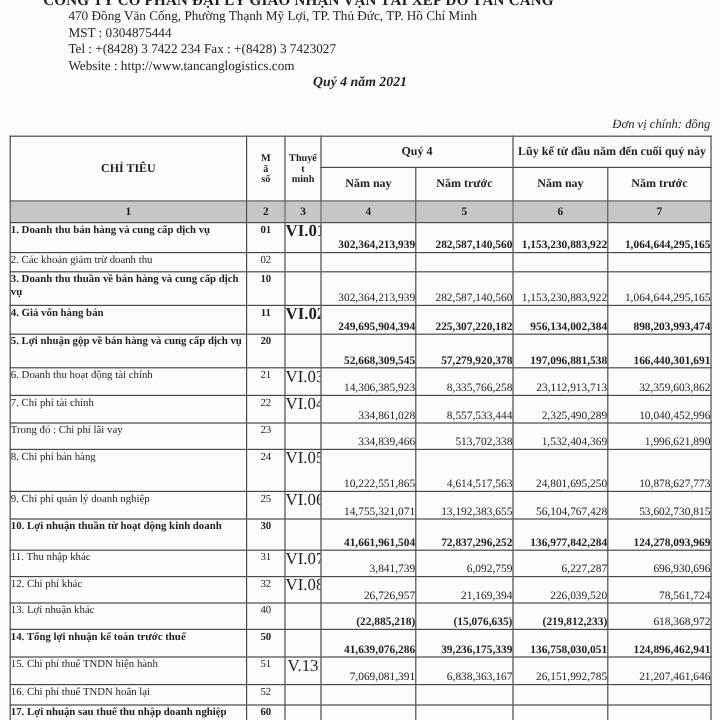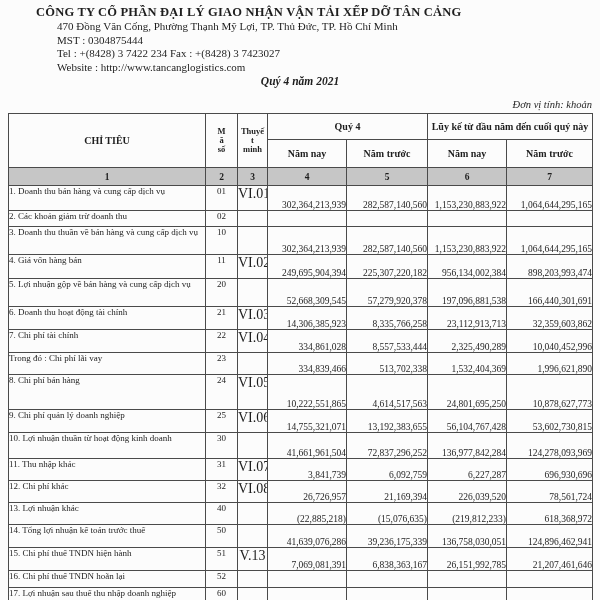--- a/index.html
+++ b/index.html
@@ -4,21 +4,21 @@
 <style>
   html,body{margin:0;padding:0;}
   body{
     width:600px;height:600px;overflow:hidden;position:relative;
     background:#fcfcfc;color:#1e1e1e;
     font-family:"Liberation Serif","DejaVu Serif",serif;
     -webkit-font-smoothing:antialiased;
   }
   .page{position:absolute;inset:0;}
   
-  .letterhead{position:absolute;left:0;top:12px;width:600px;}
+  .letterhead{position:absolute;left:0;top:0;width:600px;}
   .company-name{
     margin:-7px 0 0 36px;font-size:12.5px;font-weight:bold;letter-spacing:.2px;
     white-space:nowrap;overflow:hidden;
   }
   .lh-line{margin-left:57px;font-size:11px;line-height:13.5px;white-space:nowrap;}
   .report-title{text-align:center;font-weight:bold;font-size:13px;margin-top:7px;letter-spacing:.2px;}
   .report-period{text-align:center;font-weight:bold;font-style:italic;font-size:11.5px;margin-top:1px;}
   .unit-note{position:absolute;right:8px;top:99px;font-style:italic;font-size:10.5px;}
   
   table.report{
@@ -34,38 +34,38 @@
   .th-stack{font-size:8.5px;line-height:9px;white-space:pre-line;text-align:center;vertical-align:middle;}
   .th-sub{font-size:10px;text-align:center;vertical-align:middle;}
   tr.colnum-row td{
     background:#c6c6c6;text-align:center;font-weight:bold;font-size:9.5px;
     height:17px;vertical-align:middle;
   }
   td.c-label{vertical-align:top;text-align:left;padding:1px 2px 0 4px;line-height:10.5px;font-size:9px;}
   td.c-ma{vertical-align:top;text-align:center;padding-top:2px;font-size:9px;}
   td.c-tm{vertical-align:top;text-align:center;padding-top:2px;font-size:14px;}
   td.c-val{vertical-align:bottom;text-align:right;padding:0 4px 2px 0;font-size:9.5px;white-space:nowrap;}
-  .b{font-weight:normal;}
+  .b{font-weight:bold;}
   .i{}
 </style>
 </head>
 <body>
 
 <div class="page">
 
   <div class="letterhead">
     <div class="company-name">CÔNG TY CỔ PHẦN ĐẠI LÝ GIAO NHẬN VẬN TẢI XẾP DỠ TÂN CẢNG</div>
     <div class="lh-line">470 Đồng Văn Cống, Phường Thạnh Mỹ Lợi, TP. Thủ Đức, TP. Hồ Chí Minh</div>
     <div class="lh-line">MST : 0304875444</div>
     <div class="lh-line">Tel : +(8428) 3 7422 234 Fax : +(8428) 3 7423027</div>
     <div class="lh-line">Website : http://www.tancanglogistics.com</div>
     <div class="report-period">Quý 4 năm 2021</div>
   </div>
 
-  <div class="unit-note">Đơn vị tính: khoản</div>
+  <div class="unit-note">Đơn vị chính: đồng</div>
 
   <table class="report">
     <colgroup>
       <col style="width:197px">
         <col style="width:32px">
         <col style="width:30px">
       <col style="width:79px">
         <col style="width:81px">
         <col style="width:79px">
         <col style="width:86px">

